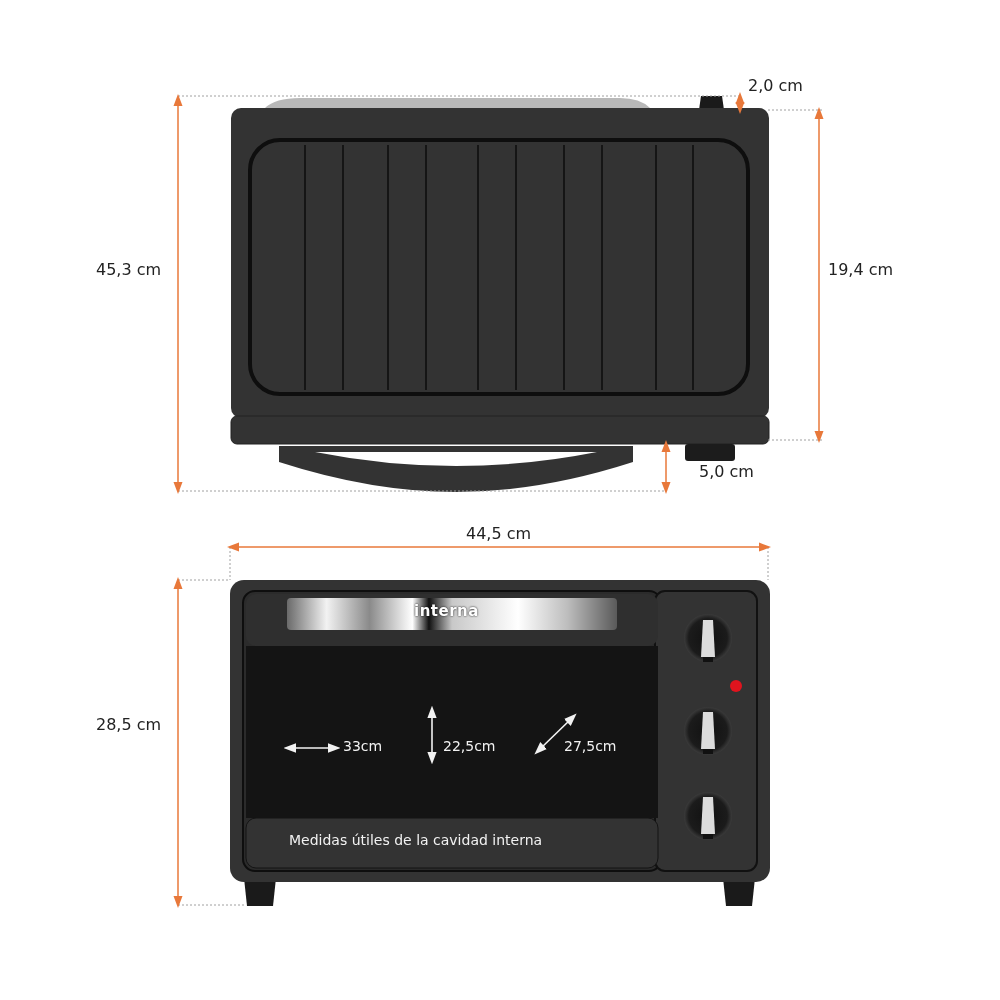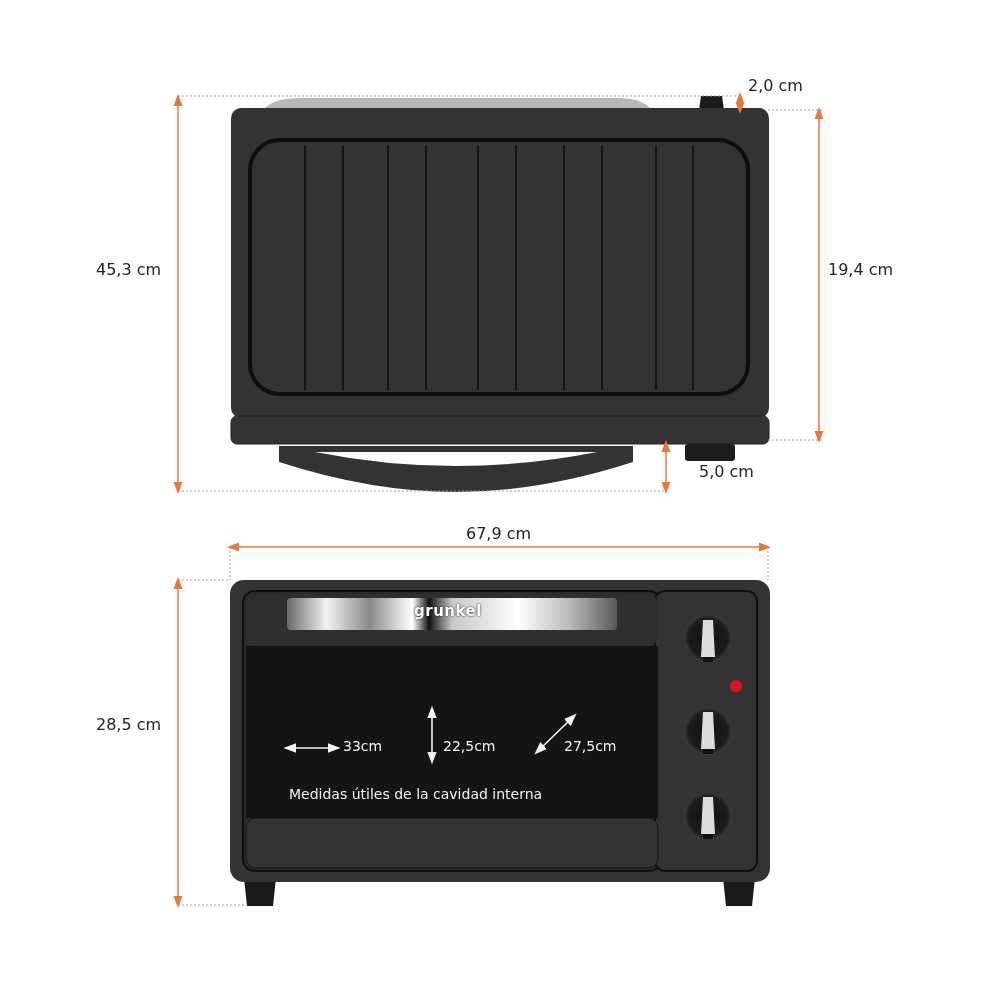--- a/index.html
+++ b/index.html
@@ -131,26 +131,26 @@
     <line x1="768" y1="547" x2="768" y2="580"></line>
     <line x1="178" y1="580" x2="230" y2="580"></line>
     <line x1="178" y1="905" x2="245" y2="905"></line>
   </g>
   <g stroke="#e8783a" stroke-width="1.5" fill="none">
     <line x1="233" y1="547" x2="765" y2="547" marker-start="url(#arrO)" marker-end="url(#arrO)"></line>
     <line x1="178" y1="583" x2="178" y2="902" marker-start="url(#arrO)" marker-end="url(#arrO)"></line>
   </g>
 </svg>
 
-<div class="abs" style="left:414px; top:602px; font-size:15px; font-weight:bold; color:#ffffff; letter-spacing:0.5px; text-shadow:0 0 2px #000;">grunkel</div>
+<div class="abs" style="left:414px; top:602px; font-size:15px; font-weight:bold; color:#ffffff; letter-spacing:0.5px; text-shadow:0 0 2px #000;">interna</div>
 
 <div class="label" style="left:96px; top:260px;">45,3 cm</div>
 <div class="label" style="left:828px; top:260px;">19,4 cm</div>
 <div class="label" style="left:748px; top:76px;">2,0 cm</div>
 <div class="label" style="left:679px; top:462px;margin-left:20px;">5,0 cm</div>
 
-<div class="label" style="left:466px; top:524px;">67,9 cm</div>
+<div class="label" style="left:466px; top:524px;">44,5 cm</div>
 <div class="label" style="left:96px; top:715px;">28,5 cm</div>
 
 <div class="inner-label" style="left:343px; top:738px;">33cm</div>
 <div class="inner-label" style="left:443px; top:738px;">22,5cm</div>
 <div class="inner-label" style="left:564px; top:738px;">27,5cm</div>
-<div class="inner-label" style="left:289px; top:786px;">Medidas útiles de la cavidad interna</div>
+<div class="inner-label" style="left:289px; top:832px;">Medidas útiles de la cavidad interna</div>
 
 </body></html>

